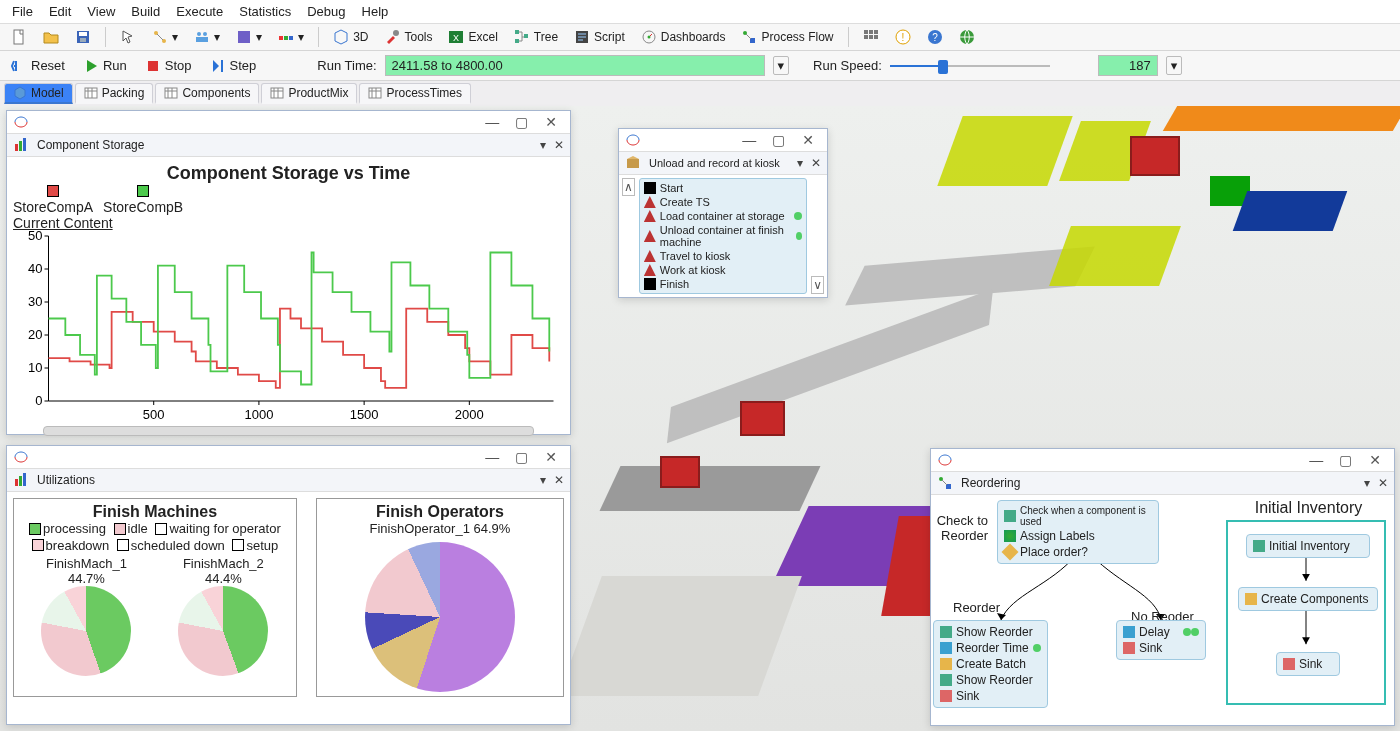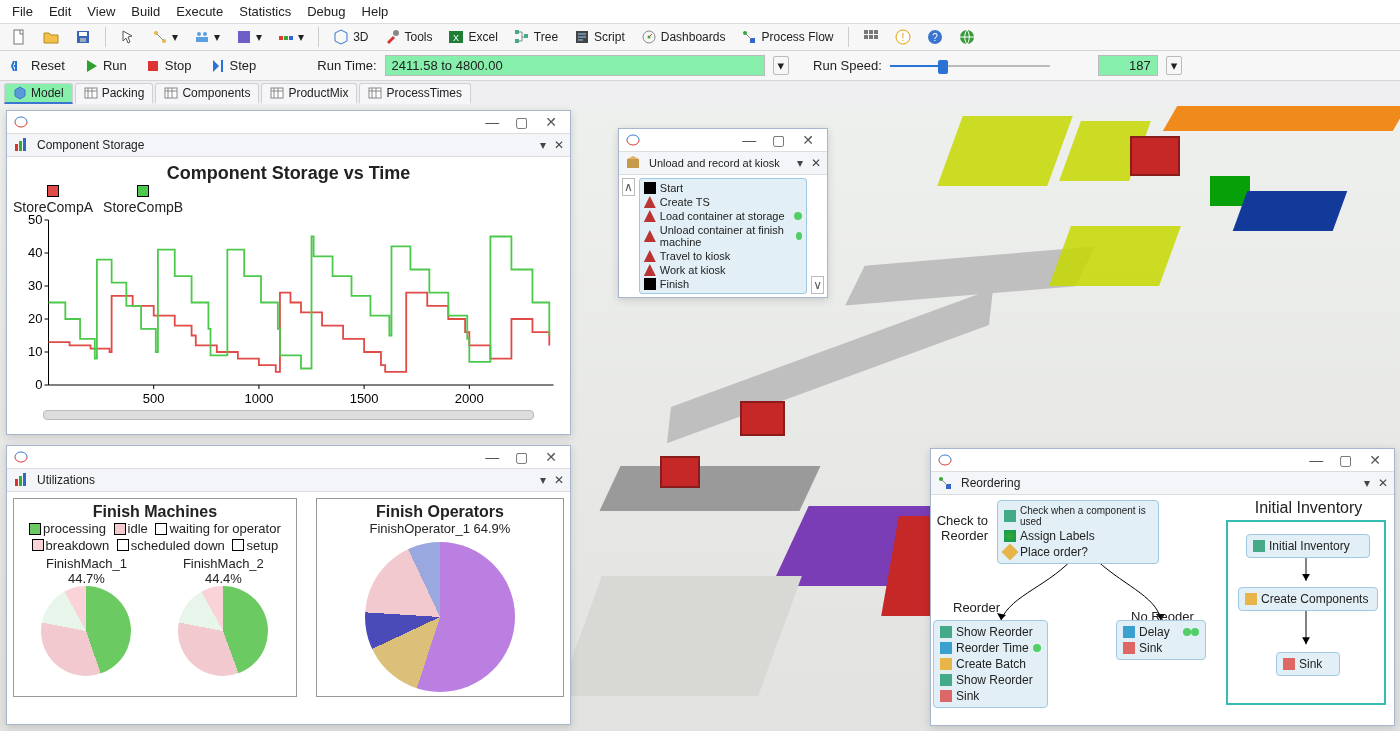--- a/index.html
+++ b/index.html
@@ -18,21 +18,21 @@
 .runbar { display: flex; align-items: center; gap: 8px; padding: 4px 6px; background: #f7f7f7; border-bottom: 1px solid #d5d5d5; font-size: 13px; }
 .runbar .field { display: inline-block; min-width: 380px; background: #86efac; border: 1px solid #bbb; padding: 2px 6px; }
 .slider { display: inline-flex; align-items: center; height: 16px; width: 200px; position: relative; }
 .slider .track { position: absolute; left: 0; right: 40px; top: 7px; height: 2px; background: #bbb; }
 .slider .fill { position: absolute; left: 0; width: 50px; top: 7px; height: 2px; background: #2a72d6; }
 .slider .thumb { position: absolute; left: 48px; top: 2px; width: 10px; height: 14px; background: #2a72d6; border-radius: 2px; }
 
 
 .tabstrip { display: flex; gap: 2px; padding: 2px 4px; background: #efeef0; border-bottom: 1px solid #ccc; }
 .tab { display: flex; align-items: center; gap: 4px; padding: 2px 8px; background: #f6f6f8; border: 1px solid #cfcfd6; border-bottom: 2px solid transparent; border-radius: 3px 3px 0 0; font-size: 12px; }
-.tab.active { background: #86efac; border-bottom-color: #3a76d0; }
+.tab.active { background: #3b82f6; border-bottom-color: #3a76d0; }
 .tabicon { width: 14px; height: 14px; display: inline-block; }
 
 
 .workspace { position: absolute; left: 0; right: 0; top: 106px; bottom: 0; background: linear-gradient(180deg,#eef0ee 0%, #e2e3e1 100%); }
 
 
 .panel { position: absolute; background: #fff; border: 1px solid #a6b6cf; box-shadow: 0 2px 8px rgba(0,0,0,0.15); }
 .ptitle { display: flex; align-items: center; justify-content: flex-end; padding: 3px 6px; background: #fff; border-bottom: 1px solid #ddd; gap: 20px; }
 .ptitle .winicons span { width: 26px; display: inline-block; text-align: center; color: #555; font-size: 14px; }
 .ptitle .picon { margin-right: auto; width: 16px; height: 16px; }
@@ -343,20 +343,21 @@
     <div class="legendrow">
       <span class="lb">
           <span class="lsq" style="background:#e04a47"></span>
           <span>StoreCompA</span>
         </span>
       <span class="lb">
           <span class="lsq" style="background:#4cc94c"></span>
           <span>StoreCompB</span>
         </span>
     </div>
+    <div style="font-size:14px;text-decoration:underline">Current Content</div>
     <div class="chartA" style="height:195px">
       <svg viewBox="0 0 540 195" id="chartA-svg">
         <g id="chartA-axes" stroke="#000">
             <line x1="30" y1="5" x2="30" y2="170"></line>
             <line x1="30" y1="170" x2="535" y2="170"></line>
           </g>
         <g id="chartA-lines" fill="none" stroke-width="1.8">
             <path d="M30 127.1 L51.041666666666664 127.1L51.041666666666664 130.4 L72.08333333333333 130.4L72.08333333333333 133.7 L91.02083333333334 133.7L91.02083333333334 137 L93.125 137L93.125 80.89999999999999 L114.16666666666666 80.89999999999999L114.16666666666666 90.8 L135.20833333333334 90.8L135.20833333333334 100.7 L156.25 100.7L156.25 110.6 L173.08333333333334 110.6L173.08333333333334 120.5 L177.29166666666669 120.5L177.29166666666669 130.4 L198.33333333333331 130.4L198.33333333333331 137 L219.375 137L219.375 143.6 L240.41666666666669 143.6L240.41666666666669 150.2 L257.25 150.2L257.25 156.8 L261.4583333333333 156.8L261.4583333333333 77.6 L271.9791666666667 77.6L271.9791666666667 87.5 L282.5 87.5L282.5 97.4 L303.54166666666663 97.4L303.54166666666663 110.6 L324.58333333333337 110.6L324.58333333333337 123.8 L345.625 123.8L345.625 137 L362.4583333333333 137L362.4583333333333 150.2 L366.66666666666663 150.2L366.66666666666663 156.8 L387.70833333333337 156.8L387.70833333333337 77.6 L408.75 77.6L408.75 90.8 L429.79166666666663 90.8L429.79166666666663 104 L446.625 104L446.625 117.19999999999999 L450.83333333333337 117.19999999999999L450.83333333333337 130.4 L471.875 130.4L471.875 143.6 L492.91666666666663 143.6L492.91666666666663 104 L513.9583333333334 104L513.9583333333334 117.19999999999999 L530.7916666666667 117.19999999999999L530.7916666666667 130.4" stroke="#e04a47"></path>
             <path d="M30 87.5 L46.83333333333333 87.5L46.83333333333333 104 L61.5625 104L61.5625 123.8 L76.29166666666666 123.8L76.29166666666666 143.6 L78.39583333333334 143.6L78.39583333333334 44.599999999999994 L93.125 44.599999999999994L93.125 67.7 L107.85416666666667 67.7L107.85416666666667 90.8 L122.58333333333333 90.8L122.58333333333333 113.9 L137.3125 113.9L137.3125 137 L139.41666666666669 137L139.41666666666669 34.70000000000002 L156.25 34.70000000000002L156.25 61.099999999999994 L173.08333333333334 61.099999999999994L173.08333333333334 87.5 L189.91666666666666 87.5L189.91666666666666 113.9 L192.02083333333334 113.9L192.02083333333334 140.3 L208.85416666666669 140.3L208.85416666666669 34.70000000000002 L225.6875 34.70000000000002L225.6875 61.099999999999994 L242.52083333333334 61.099999999999994L242.52083333333334 87.5 L259.35416666666663 87.5L259.35416666666663 113.9 L261.4583333333333 113.9L261.4583333333333 140.3 L282.5 140.3L282.5 153.5 L293.02083333333337 153.5L293.02083333333337 21.5 L295.125 21.5L295.125 41.29999999999998 L314.0625 41.29999999999998L314.0625 61.099999999999994 L333 61.099999999999994L333 80.89999999999999 L351.9375 80.89999999999999L351.9375 100.7 L370.875 100.7L370.875 120.5 L372.9791666666667 120.5L372.9791666666667 31.400000000000006 L391.9166666666667 31.400000000000006L391.9166666666667 54.500000000000014 L410.8541666666667 54.500000000000014L410.8541666666667 77.6 L429.79166666666663 77.6L429.79166666666663 100.7 L448.7291666666667 100.7L448.7291666666667 123.8 L450.83333333333337 123.8L450.83333333333337 146.9 L471.875 146.9L471.875 21.5 L492.91666666666663 21.5L492.91666666666663 54.500000000000014 L513.9583333333334 54.500000000000014L513.9583333333334 87.5 L530.7916666666667 87.5L530.7916666666667 120.5" stroke="#4cc94c"></path>
           </g>

